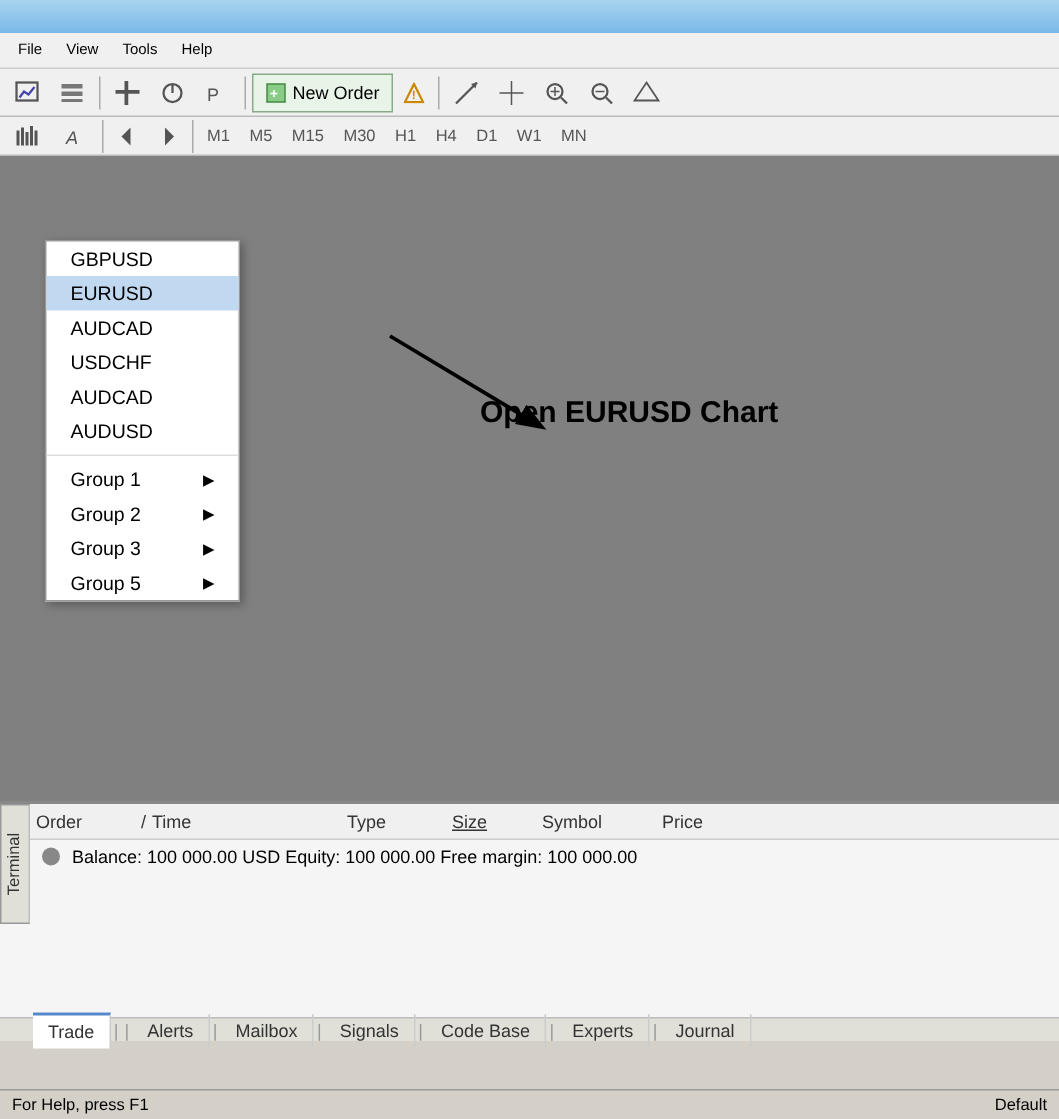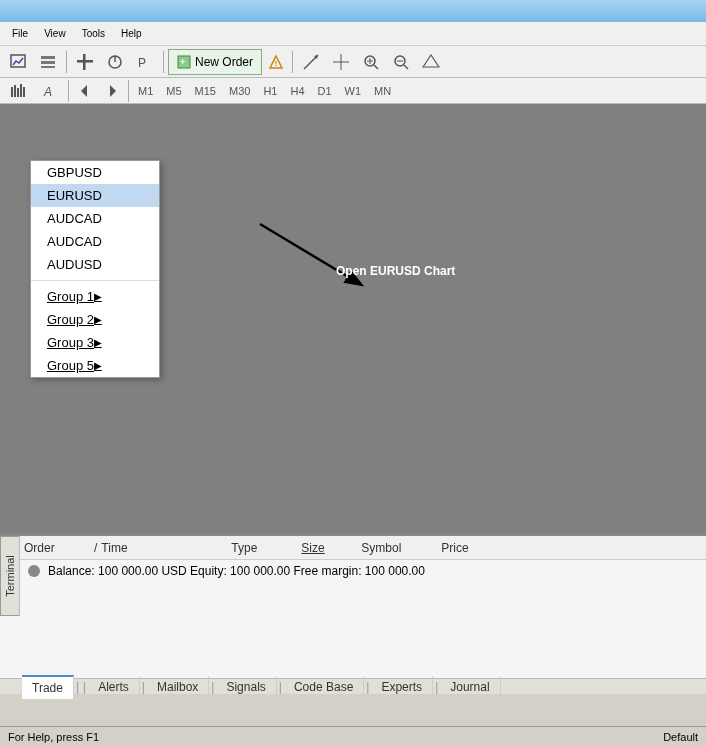--- a/index.html
+++ b/index.html
@@ -116,40 +116,39 @@
     .dropdown-separator {
       height: 1px;
       background: #ddd;
       margin: 4px 0;
     }
     .dropdown-group {
       padding: 4px 16px;
       cursor: pointer;
       font-size: 13px;
       display: flex;
-      justify-content: flex-start;
-      align-items: center;
-      text-decoration: underline;
+      justify-content: space-between;
+      align-items: center;
     }
     .dropdown-group .arrow { font-size: 10px; }
 
     
     #annotation {
       position: absolute;
       top: 110px;
       left: 140px;
       pointer-events: none;
     }
     .annotation-text {
       position: absolute;
       top: 50px;
-      left: 196px;
-      font-size: 12px;
+      left: 180px;
+      font-size: 20px;
       font-weight: bold;
-      color: #ffffff;
+      color: #000000;
       white-space: nowrap;
     }
     .arrow-svg {
       position: absolute;
       top: 0;
       left: 0;
     }
 
     
     #bottom-panel {
@@ -407,20 +406,21 @@
   <div class="tf-btn">W1</div>
   <div class="tf-btn">MN</div>
 </div>
 
 <div id="chart-wrapper" style="height: 430px; background: #808080; position: relative;">
 
   <div id="dropdown-menu">
     <div class="dropdown-item">GBPUSD</div>
     <div class="dropdown-item selected">EURUSD</div>
     <div class="dropdown-item">AUDCAD</div>
+    <div class="dropdown-item">USDCHF</div>
     <div class="dropdown-item">AUDCAD</div>
     <div class="dropdown-item">AUDUSD</div>
     <div class="dropdown-separator"></div>
     <div class="dropdown-group">
       <span>Group 1</span>
       <span class="arrow">▶</span>
     </div>
     <div class="dropdown-group">
       <span>Group 2</span>
       <span class="arrow">▶</span>

